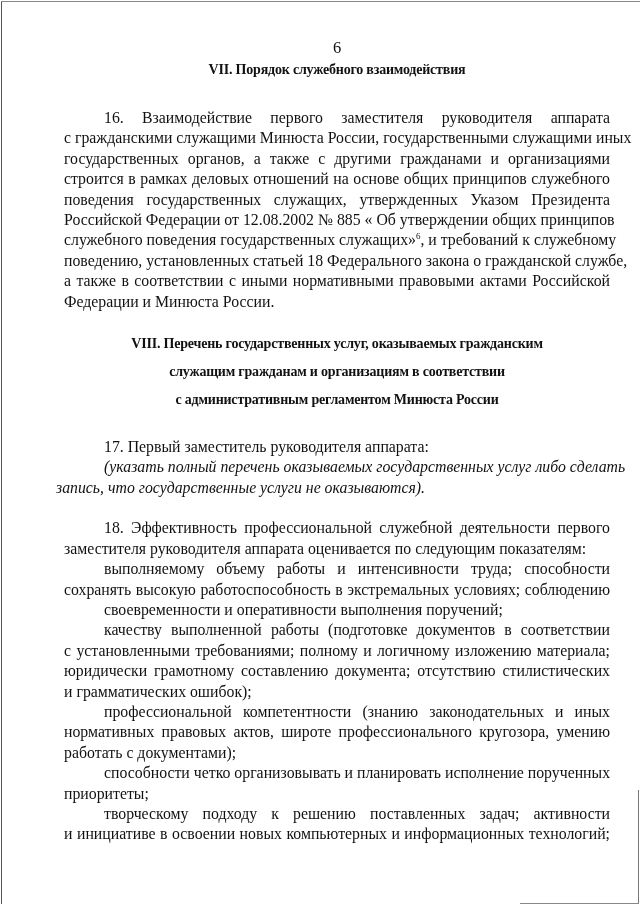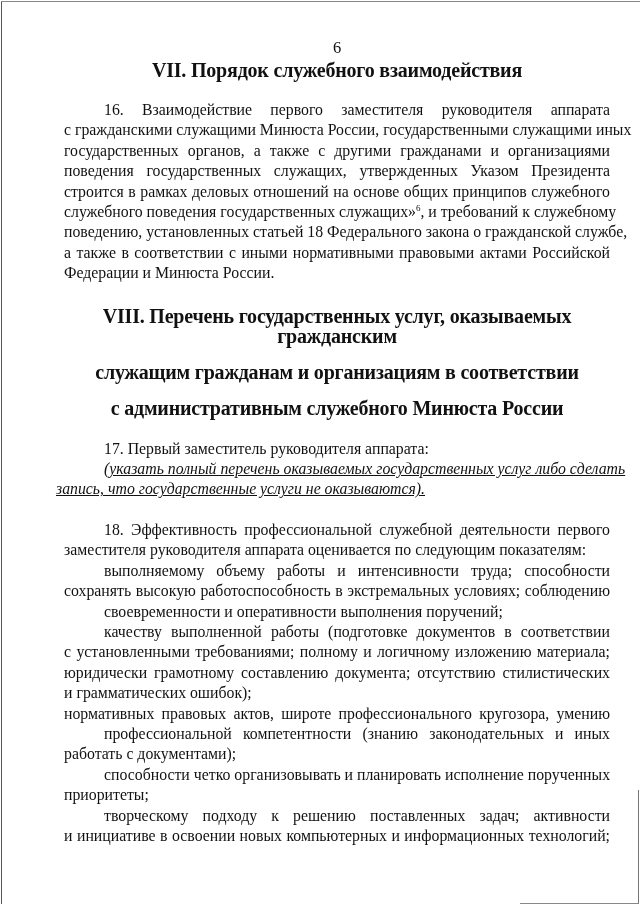--- a/index.html
+++ b/index.html
@@ -4,82 +4,83 @@
 <style>
   html, body { margin:0; padding:0; background:#ffffff; }
   body { width:640px; height:905px; position:relative; overflow:hidden;
          font-family:"Liberation Serif", "DejaVu Serif", serif; color:#111; }
   .frame-left { position:absolute; left:1px; top:1px; width:1px; height:903px; background:#555; }
   .frame-top { position:absolute; left:1px; top:1px; width:639px; height:1px; background:#888; }
   .frame-right { position:absolute; right:1px; top:790px; width:1px; height:114px; background:#777; }
   .frame-bottom { position:absolute; left:520px; bottom:1px; width:119px; height:1px; background:#888; }
   .page { position:absolute; left:64px; top:38px; width:546px; }
   .pnum { text-align:center; font-size:16.5px; line-height:20px; margin:0; }
-  .heading { text-align:center; font-weight:bold; font-size:20px; line-height:20px; margin:16px; letter-spacing:-0.2px; }
+  .heading { text-align:center; font-weight:bold; font-size:14px; line-height:20px; margin:8px; letter-spacing:-0.2px; }
   .para { font-size:15.8px; line-height:20.4px; text-align:justify; margin:0; }
   .para .line { display:block; text-align:justify; text-align-last:justify; white-space:nowrap; }
   .para .line.last { text-align-last:left; }
   .ind { padding-left:40px; }
-  .italic { font-style:italic;text-decoration:underline; }
+  .italic { font-style:italic; }
   sup { font-size:9px; line-height:0; }
 </style>
 </head>
 <body>
 
 <div class="frame-left"></div>
 <div class="frame-top"></div>
 <div class="frame-right"></div>
 <div class="frame-bottom"></div>
 
 <div class="page">
   <p class="pnum">6</p>
 
   <p class="heading" style="margin-top:2px;">VII. Порядок служебного взаимодействия</p>
 
-  <div class="para" style="margin-top:20px;">
+  <div class="para" style="margin-top:28px;">
     <span class="line ind">16. Взаимодействие первого заместителя руководителя аппарата</span>
     <span class="line">с гражданскими служащими Минюста России, государственными служащими иных</span>
     <span class="line">государственных органов, а также с другими гражданами и организациями</span>
+    <span class="line">строится в рамках деловых отношений на основе общих принципов служебного</span>
     <span class="line">поведения государственных служащих, утвержденных Указом Президента</span>
-    <span class="line">строится в рамках деловых отношений на основе общих принципов служебного</span>
+    <span class="line">Российской Федерации от 12.08.2002 № 885 « Об утверждении общих принципов</span>
     <span class="line"><span>служебного поведения государственных служащих»</span><sup>6</sup><span>, и требований к служебному</span></span>
     <span class="line">поведению, установленных статьей 18 Федерального закона о гражданской службе,</span>
     <span class="line">а также в соответствии с иными нормативными правовыми актами Российской</span>
     <span class="line last">Федерации и Минюста России.</span>
   </div>
 
   <div style="margin-top:22px;">
     <p class="heading">VIII. Перечень государственных услуг, оказываемых гражданским</p>
     <p class="heading">служащим гражданам и организациям в соответствии</p>
-    <p class="heading">с административным служебного Минюста России</p>
+    <p class="heading">с административным регламентом Минюста России</p>
   </div>
 
-  <div class="para" style="margin-top:21px;">
+  <div class="para" style="margin-top:27px;">
     <span class="line last ind">17.  Первый заместитель руководителя аппарата:</span>
     <span class="line ind italic">(указать полный перечень оказываемых государственных услуг либо сделать</span>
     <span class="line last italic" style="margin-left:-8px;">запись, что государственные услуги не оказываются).</span>
   </div>
 
 
   <div class="para" style="margin-top:20px;">
     <span class="line ind">18. Эффективность профессиональной служебной деятельности первого</span>
     <span class="line last">заместителя руководителя аппарата оценивается по следующим показателям:</span>
 
     <span class="line ind">выполняемому объему работы и интенсивности труда; способности</span>
     <span class="line">сохранять высокую работоспособность в экстремальных условиях; соблюдению</span>
 
     <span class="line last ind">своевременности и оперативности выполнения поручений;</span>
 
     <span class="line ind">качеству выполненной работы (подготовке документов в соответствии</span>
     <span class="line">с установленными требованиями; полному и логичному изложению материала;</span>
     <span class="line">юридически грамотному составлению документа; отсутствию стилистических</span>
     <span class="line last">и грамматических ошибок);</span>
 
+    <span class="line ind">профессиональной компетентности (знанию законодательных и иных</span>
     <span class="line">нормативных правовых актов, широте профессионального кругозора, умению</span>
-    <span class="line ind">профессиональной компетентности (знанию законодательных и иных</span>
     <span class="line last">работать с документами);</span>
 
     <span class="line ind">способности четко организовывать и планировать исполнение порученных</span>
     <span class="line last">приоритеты;</span>
 
     <span class="line ind">творческому подходу к решению поставленных задач; активности</span>
     <span class="line">и инициативе в освоении новых компьютерных и информационных технологий;</span>
 
   </div>
 

